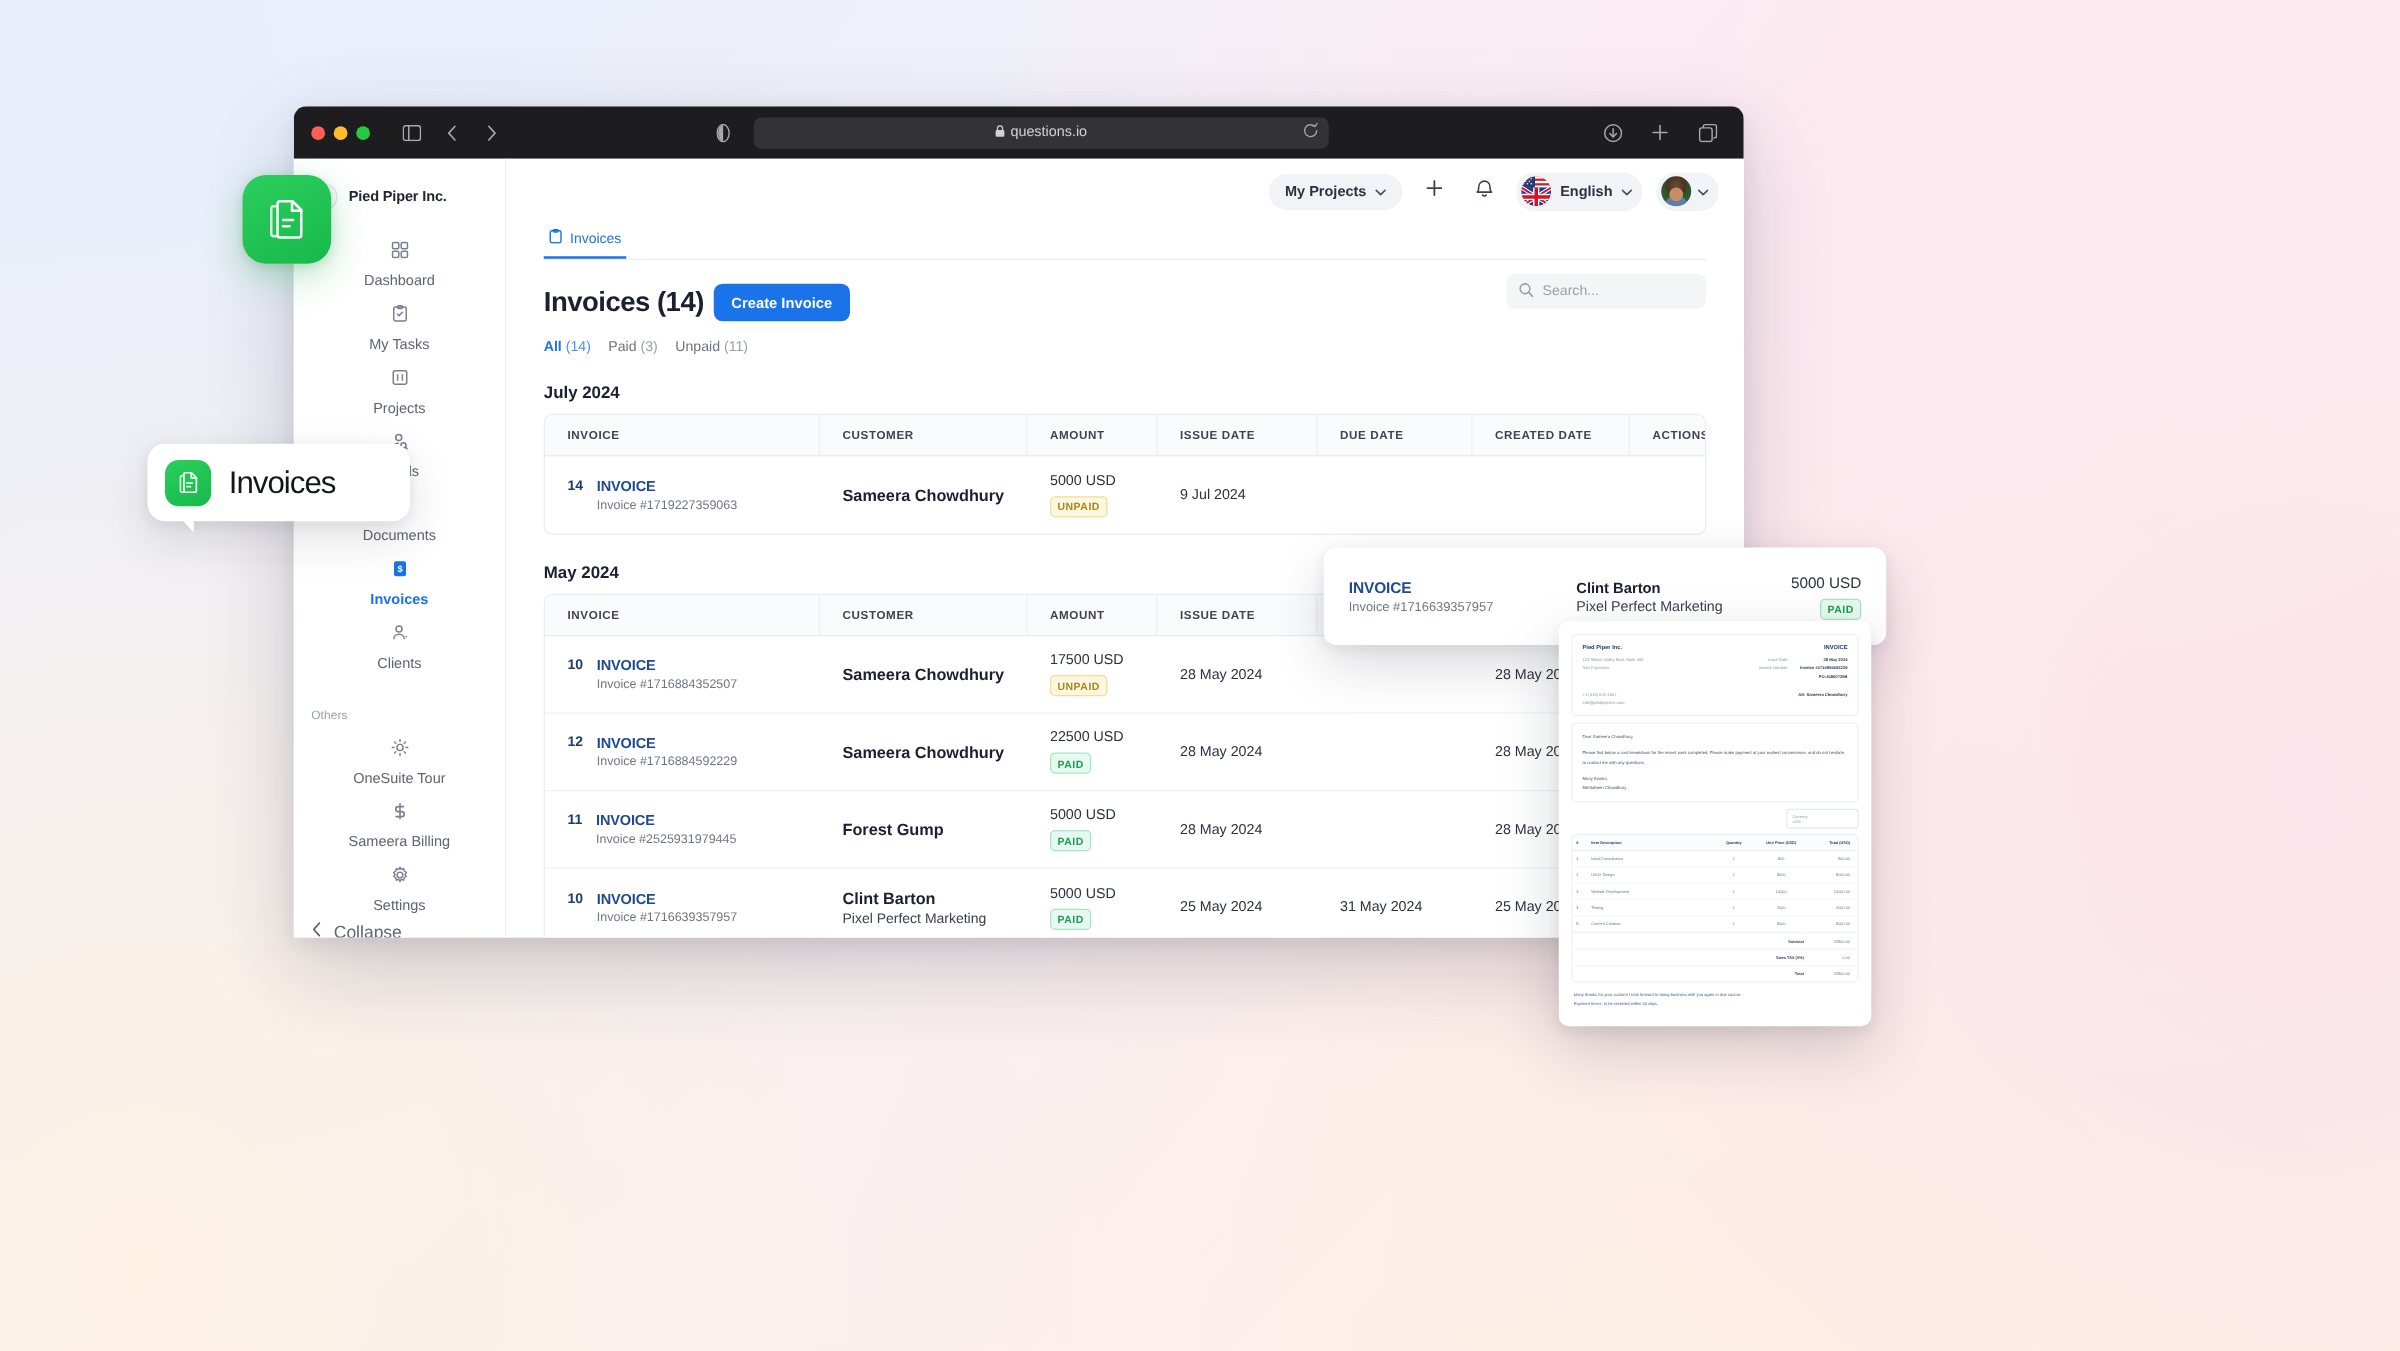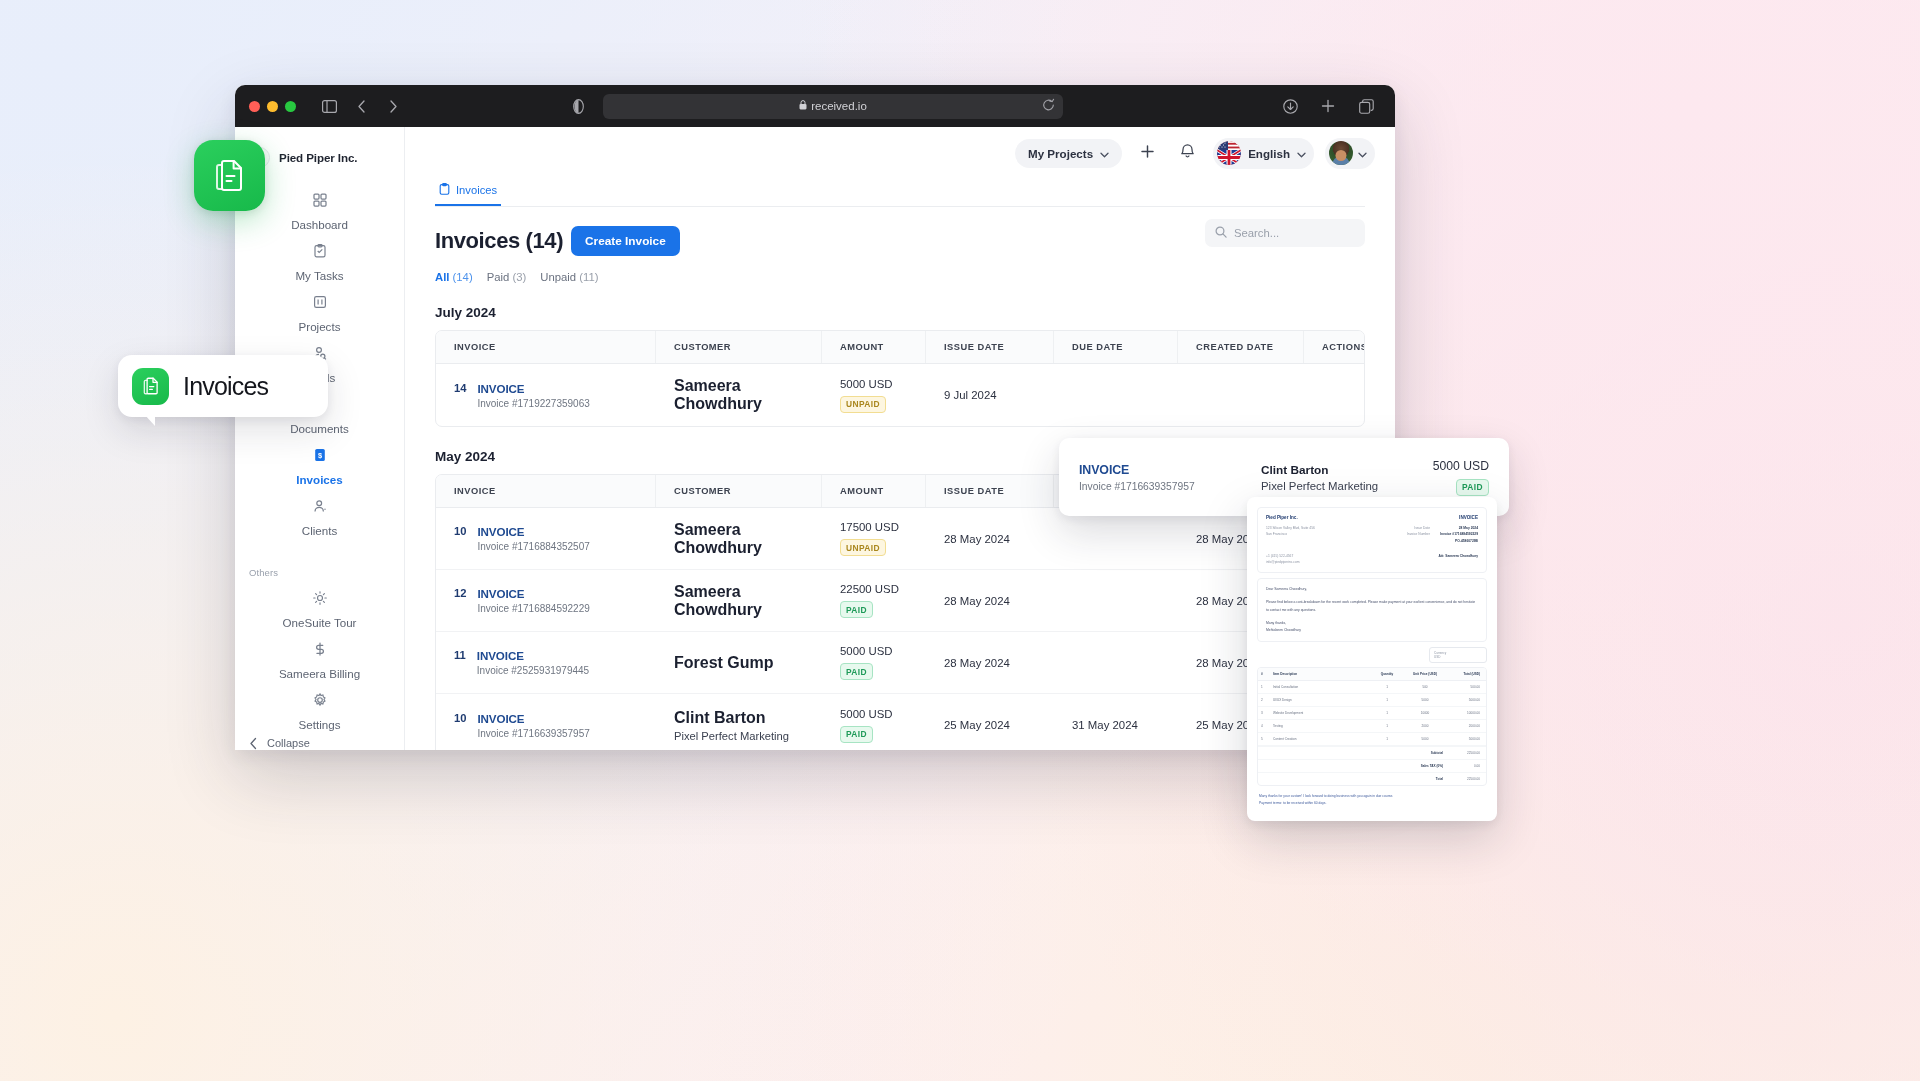--- a/index.html
+++ b/index.html
@@ -119,21 +119,21 @@
   .nav-item .nav-ico { width: 15px; height: 15px; display: flex; align-items: center; justify-content: center; color: #79808e; flex-shrink: 0; }
   .nav-item.active { color: #1a73e8; font-weight: 600; }
   .nav-item.active .nav-ico { color: #1a73e8; }
 
   .others-label {
     font-size: 9.5px; color: #9aa1ad; padding: 0 14px; margin-top: 24px; margin-bottom: 6px;
     letter-spacing: 0.1px;
   }
 
   .sidebar-bottom { margin-top: auto; padding: 0 14px 18px 14px; }
-  .collapse-row { display: flex; gap: 9px; font-size: 11px; color: #5d6472; cursor: pointer; }
+  .collapse-row { display: flex; gap: 9px; font-size: 14px; color: #5d6472; cursor: pointer; }
 
   
   .main { flex: 1; background: #ffffff; display: flex; flex-direction: column; min-width: 0; position: relative; }
 
   .topbar {
     height: 52px; display: flex; align-items: center; justify-content: flex-end;
     padding: 0 20px; gap: 11px;
   }
   .pill {
     background: #f2f3f6; border-radius: 18px; height: 29px;
@@ -222,21 +222,21 @@
   .c-amount { width: 104px; flex-shrink: 0; }
   .c-issue { width: 128px; flex-shrink: 0; }
   .c-due { width: 124px; flex-shrink: 0; }
   .c-created { width: 126px; flex-shrink: 0; }
   .c-actions { flex: 1; }
 
   .inv-cell { display: flex; align-items: flex-start; gap: 11px; }
   .inv-num { font-size: 11.2px; color: #1f3b70; font-weight: 600; }
   .inv-label { font-size: 11.6px; font-weight: 700; color: #1f4a91; letter-spacing: -0.1px; }
   .inv-sub { font-size: 10px; color: #6f7682; margin-top: 3px; }
-  .cust-name { font-size: 16px; font-weight: 700; color: #1b2030; }
+  .cust-name { font-size: 13px; font-weight: 700; color: #1b2030; }
   .cust-company { font-size: 11.2px; color: #3b4150; margin-top: 3px; }
   .amt { font-size: 11.4px; color: #2c3140; }
   .badge {
     display: inline-block; margin-top: 6px;
     font-size: 8.4px; font-weight: 700; letter-spacing: 0.4px;
     padding: 2.5px 5px; border-radius: 4px;
   }
   .badge.unpaid { background: #fdf6e0; color: #a9861d; border: 1px solid #f2dd92; }
   .badge.paid { background: #e7f9ee; color: #1e9a58; border: 1px solid #a7e4c3; }
 
@@ -374,21 +374,21 @@
           </svg>
       </span>
       <div class="addressbar">
         <span class="addr-inner">
           <span>
             <svg width="8" height="10" viewBox="0 0 8 10" fill="currentColor">
                 <rect x="0.5" y="4" width="7" height="5.4" rx="1.1"></rect>
                 <path d="M2 4V2.6a2 2 0 0 1 4 0V4" fill="none" stroke="currentColor" stroke-width="1"></path>
               </svg>
           </span>
-          <span>received.io</span>
+          <span>questions.io</span>
         </span>
         <span class="addr-reload">
           <svg width="13" height="13" viewBox="0 0 13 13" fill="none" stroke="currentColor" stroke-width="1.15" stroke-linecap="round">
               <path d="M11.3 6.5a4.8 4.8 0 1 1-1.5-3.5"></path>
               <polyline points="11.6,0.7 10.1,3.2 7.6,2.5"></polyline>
             </svg>
         </span>
       </div>
     </div>
 

